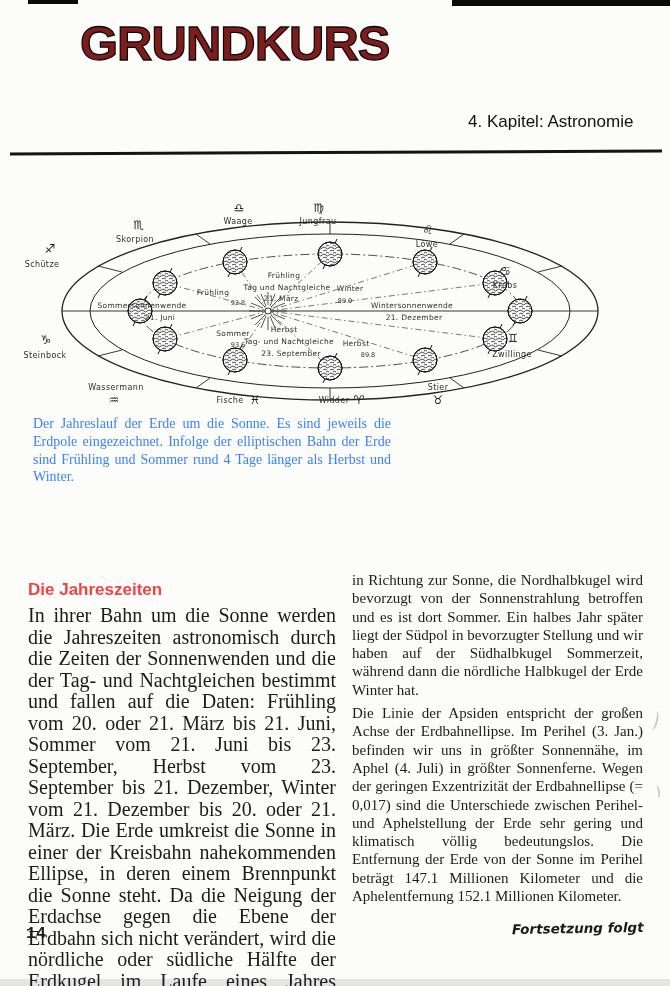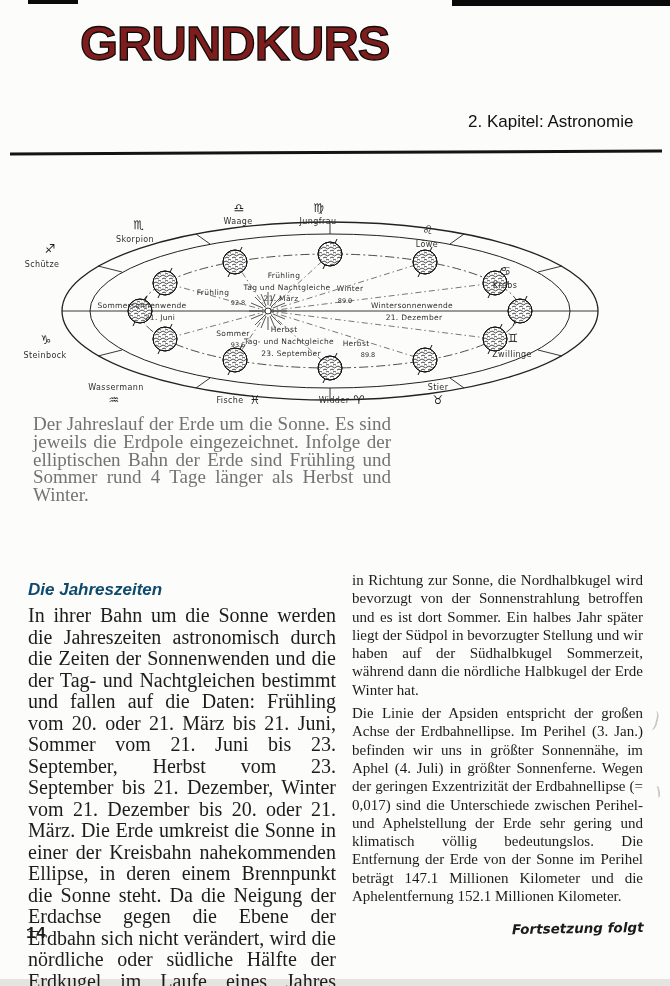--- a/index.html
+++ b/index.html
@@ -30,25 +30,25 @@
 
   .diagram{position:absolute;left:0;top:195px;}
   .dia-label{font-family:"DejaVu Sans",sans-serif;fill:#2e2e2e;}
   .dia-small{font-size:7.5px;letter-spacing:0.3px;}
   .dia-num{font-size:6.5px;}
   .dia-zname{font-size:8px;letter-spacing:0.4px;}
   .dia-zsym{font-size:12px;fill:#1e1e1e;}
 
   .caption{
     position:absolute;left:33px;top:415px;width:358px;
-    font-size:19px;line-height:17.8px;text-align:justify;color:#737373;
+    font-size:14px;line-height:17.8px;text-align:justify;color:#3b82f6;
   }
   .heading{
     position:absolute;left:28px;top:580px;
-    font-family:"Liberation Sans",sans-serif;font-weight:700;font-size:17px;color:#0c4a6e;font-style:italic;
+    font-family:"Liberation Sans",sans-serif;font-weight:700;font-size:17px;color:#ef4444;
   }
   .col-left{
     position:absolute;left:28px;top:605px;width:308px;
     font-size:20px;line-height:21.5px;text-align:justify;
   }
   .col-right{position:absolute;left:352px;top:571px;width:291px;font-size:15px;line-height:18.3px;text-align:justify;}
   .col-right p{margin:0 0 5px 0;}
   .page-number{
     position:absolute;left:26px;top:924px;
     font-weight:700;font-size:16.5px;font-family:Liberation Mono, monospace;
@@ -66,21 +66,21 @@
 
   <div class="scan-bar bar-top-left"></div>
   <div class="scan-bar bar-top-right"></div>
   <div class="bar-bottom scan-bar" style="background:#e4e4e1;"></div>
   <div class="edge-mark mark1"></div>
   <div class="edge-mark mark2"></div>
 
   <div class="title">
     <div>GRUNDKURS</div>
   </div>
-  <div class="chapter">2. Kapitel: Astronomie</div>
+  <div class="chapter">4. Kapitel: Astronomie</div>
   <div class="rule"></div>
 
   <svg class="diagram" width="670" height="220" viewBox="0 195 670 220" xmlns="http://www.w3.org/2000/svg">
     <defs>
       <pattern id="gp" width="7" height="7" patternUnits="userSpaceOnUse">
         <path d="M0 3 Q2 1 4 3 T7 3 M1 6 Q3 4.2 5 6 M4 1 Q5.5 0 7 1" stroke="#1a1a1a" stroke-width="0.8" fill="none"></path>
       </pattern>
     </defs>
 
     <g stroke="#222" fill="none">

